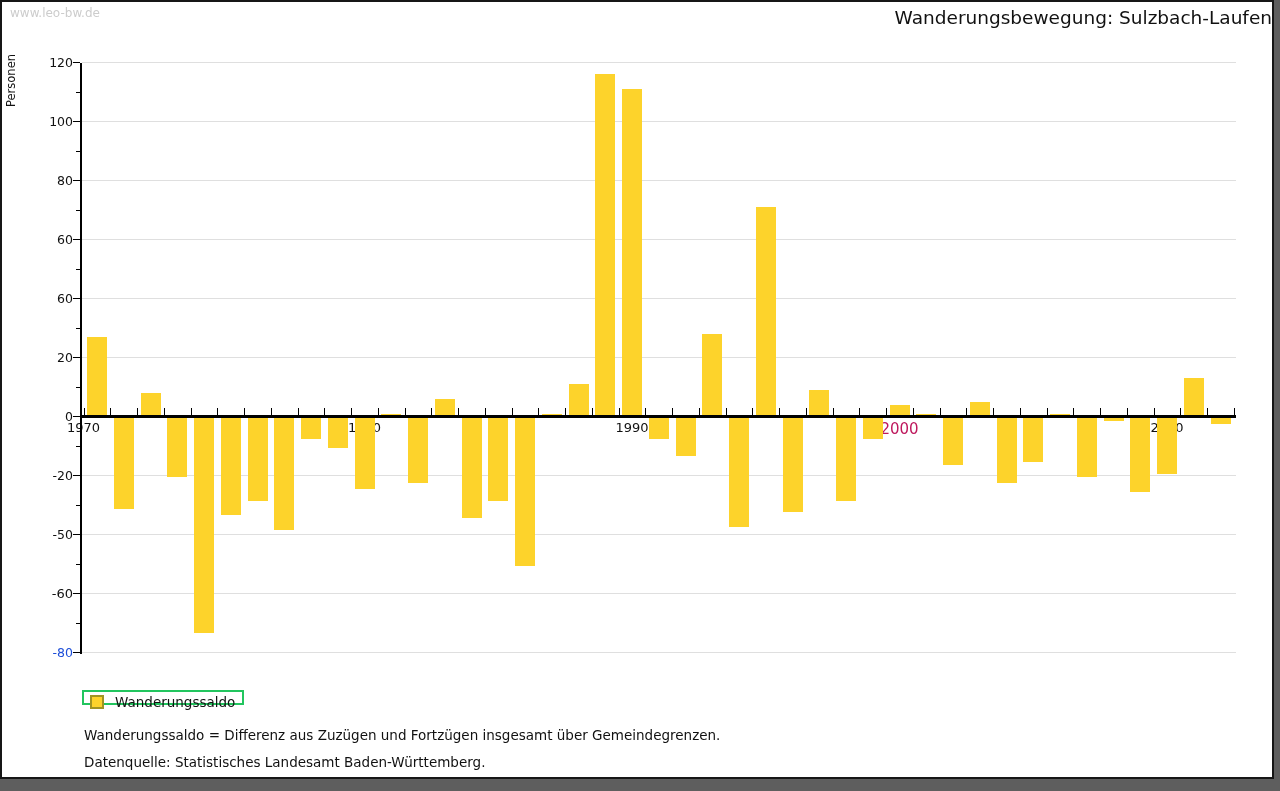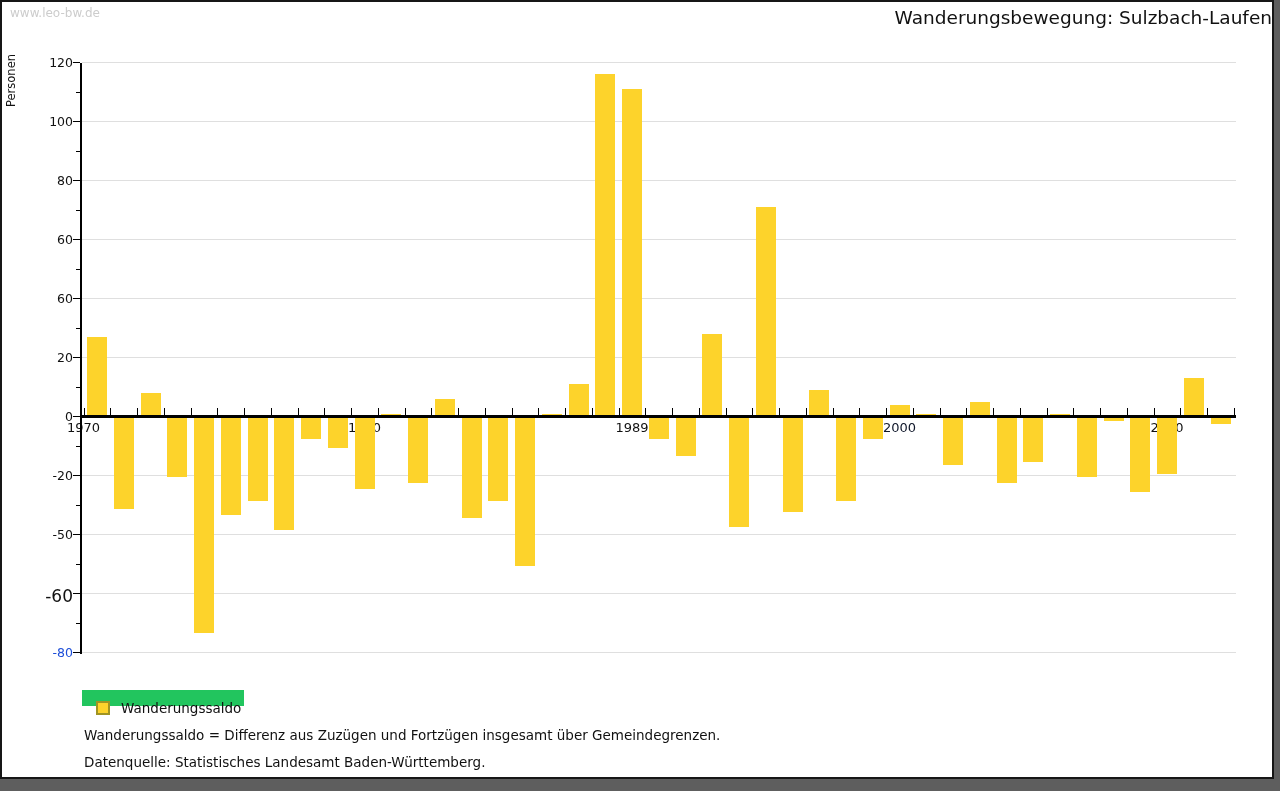--- a/index.html
+++ b/index.html
@@ -13,21 +13,21 @@
   }
   #watermark{position:absolute;left:8px;top:4px;font-size:12px;color:#cccccc;}
   #title{position:absolute;left:0;right:0;top:5px;text-align:right;font-size:18.5px;color:#111111;}
   #ylabel{
     position:absolute;left:2px;top:52px;font-size:11.5px;color:#111111;
     writing-mode:vertical-rl;transform:rotate(180deg);
   }
   #plot{position:absolute;left:80px;top:62px;width:1154px;height:590px;}
   #legend{
     position:absolute;left:80px;top:688px;width:162px;height:15px;
-    border:8px solid #22c55e;box-sizing:border-box;background:#ffffff;
+    border:2px solid #22c55e;box-sizing:border-box;background:#ffffff;
   }
   #legend-swatch{
     position:absolute;left:6px;top:3px;width:10px;height:10px;
     background:#FDD32B;border:2px solid #A09423;
   }
   #legend-label{position:absolute;left:31px;top:2px;font-size:13.5px;color:#111111;white-space:nowrap;}
   .footnote{position:absolute;left:82px;font-size:13.5px;color:#111111;white-space:nowrap;}
   #footnote-1{top:725px;}
   #footnote-2{top:752px;}
 </style>
@@ -40,21 +40,21 @@
     <div id="title">Wanderungsbewegung: Sulzbach-Laufen</div>
     <div id="ylabel">Personen</div>
 
     <div id="plot">
         <div style="position: absolute; left: 0px; top: 588px; width: 1154px; height: 1px; background: rgb(223, 223, 223);"></div>
         <div style="position: absolute; left: -9px; top: 588px; width: 7px; height: 1px; background: rgb(0, 0, 0);"></div>
         <div style="position: absolute; left: -55px; top: 580.5px; width: 46px; text-align: right; font-size: 12.5px; color: #1d4ed8;">-80</div>
         <div style="position: absolute; left: -6px; top: 558.5px; width: 4px; height: 1px; background: rgb(0, 0, 0);"></div>
         <div style="position: absolute; left: 0px; top: 529px; width: 1154px; height: 1px; background: rgb(223, 223, 223);"></div>
         <div style="position: absolute; left: -9px; top: 529px; width: 7px; height: 1px; background: rgb(0, 0, 0);"></div>
-        <div style="position: absolute; left: -55px; top: 521.5px; width: 46px; text-align: right; font-size: 17px; color: rgb(17, 17, 17);">-60</div>
+        <div style="position: absolute; left: -55px; top: 521.5px; width: 46px; text-align: right; font-size: 13px; color: rgb(17, 17, 17);">-60</div>
         <div style="position: absolute; left: -6px; top: 499.5px; width: 4px; height: 1px; background: rgb(0, 0, 0);"></div>
         <div style="position: absolute; left: 0px; top: 470px; width: 1154px; height: 1px; background: rgb(223, 223, 223);"></div>
         <div style="position: absolute; left: -9px; top: 470px; width: 7px; height: 1px; background: rgb(0, 0, 0);"></div>
         <div style="position: absolute; left: -55px; top: 462.5px; width: 46px; text-align: right; font-size: 12.5px; color: rgb(17, 17, 17);">-50</div>
         <div style="position: absolute; left: -6px; top: 440.5px; width: 4px; height: 1px; background: rgb(0, 0, 0);"></div>
         <div style="position: absolute; left: 0px; top: 411px; width: 1154px; height: 1px; background: rgb(223, 223, 223);"></div>
         <div style="position: absolute; left: -9px; top: 411px; width: 7px; height: 1px; background: rgb(0, 0, 0);"></div>
         <div style="position: absolute; left: -55px; top: 403.5px; width: 46px; text-align: right; font-size: 12.5px; color: rgb(17, 17, 17);">-20</div>
         <div style="position: absolute; left: -6px; top: 381.5px; width: 4px; height: 1px; background: rgb(0, 0, 0);"></div>
         <div style="position: absolute; left: -9px; top: 352px; width: 7px; height: 1px; background: rgb(0, 0, 0);"></div>
@@ -166,22 +166,22 @@
         <div style="position: absolute; left: 964.625px; top: 343.5px; width: 1px; height: 7px; background: rgb(0, 0, 0); z-index: 2;"></div>
         <div style="position: absolute; left: 991.375px; top: 343.5px; width: 1px; height: 7px; background: rgb(0, 0, 0); z-index: 2;"></div>
         <div style="position: absolute; left: 1018.12px; top: 343.5px; width: 1px; height: 7px; background: rgb(0, 0, 0); z-index: 2;"></div>
         <div style="position: absolute; left: 1044.88px; top: 343.5px; width: 1px; height: 7px; background: rgb(0, 0, 0); z-index: 2;"></div>
         <div style="position: absolute; left: 1071.62px; top: 343.5px; width: 1px; height: 7px; background: rgb(0, 0, 0); z-index: 2;"></div>
         <div style="position: absolute; left: 1098.38px; top: 343.5px; width: 1px; height: 7px; background: rgb(0, 0, 0); z-index: 2;"></div>
         <div style="position: absolute; left: 1125.12px; top: 343.5px; width: 1px; height: 7px; background: rgb(0, 0, 0); z-index: 2;"></div>
         <div style="position: absolute; left: 1151.88px; top: 343.5px; width: 1px; height: 7px; background: rgb(0, 0, 0); z-index: 2;"></div>
         <div style="position: absolute; left: -15px; top: 356px; width: 60px; font-size: 13px; color: rgb(17, 17, 17);">1970</div>
         <div style="position: absolute; left: 252.5px; top: 356px; width: 60px; text-align: center; font-size: 13px; color: rgb(17, 17, 17);">1980</div>
-        <div style="position: absolute; left: 520px; top: 356px; width: 60px; text-align: center; font-size: 13px; color: rgb(17, 17, 17);">1989</div>
-        <div style="position: absolute; left: 787.5px; top: 356px; width: 60px; text-align: center; font-size: 13px; color: #0f172a;">2000</div>
+        <div style="position: absolute; left: 520px; top: 356px; width: 60px; text-align: center; font-size: 13px; color: rgb(17, 17, 17);">1990</div>
+        <div style="position: absolute; left: 787.5px; top: 356px; width: 60px; text-align: center; font-size: 15px; color: #be185d;">2000</div>
         <div style="position: absolute; left: 1055px; top: 356px; width: 60px; text-align: center; font-size: 13px; color: rgb(17, 17, 17);">2010</div>
         <div style="position: absolute; left: -2px; top: -1px; width: 2px; height: 591px; background: rgb(0, 0, 0);"></div>
       </div>
 
     <div id="legend">
       <span id="legend-swatch" style="background: rgb(253, 211, 43); border-color: rgb(160, 148, 35);"></span>
       <span id="legend-label">Wanderungssaldo</span>
     </div>
 
     <div id="footnote-1" class="footnote">Wanderungssaldo = Differenz aus Zuzügen und Fortzügen insgesamt über Gemeindegrenzen.</div>

